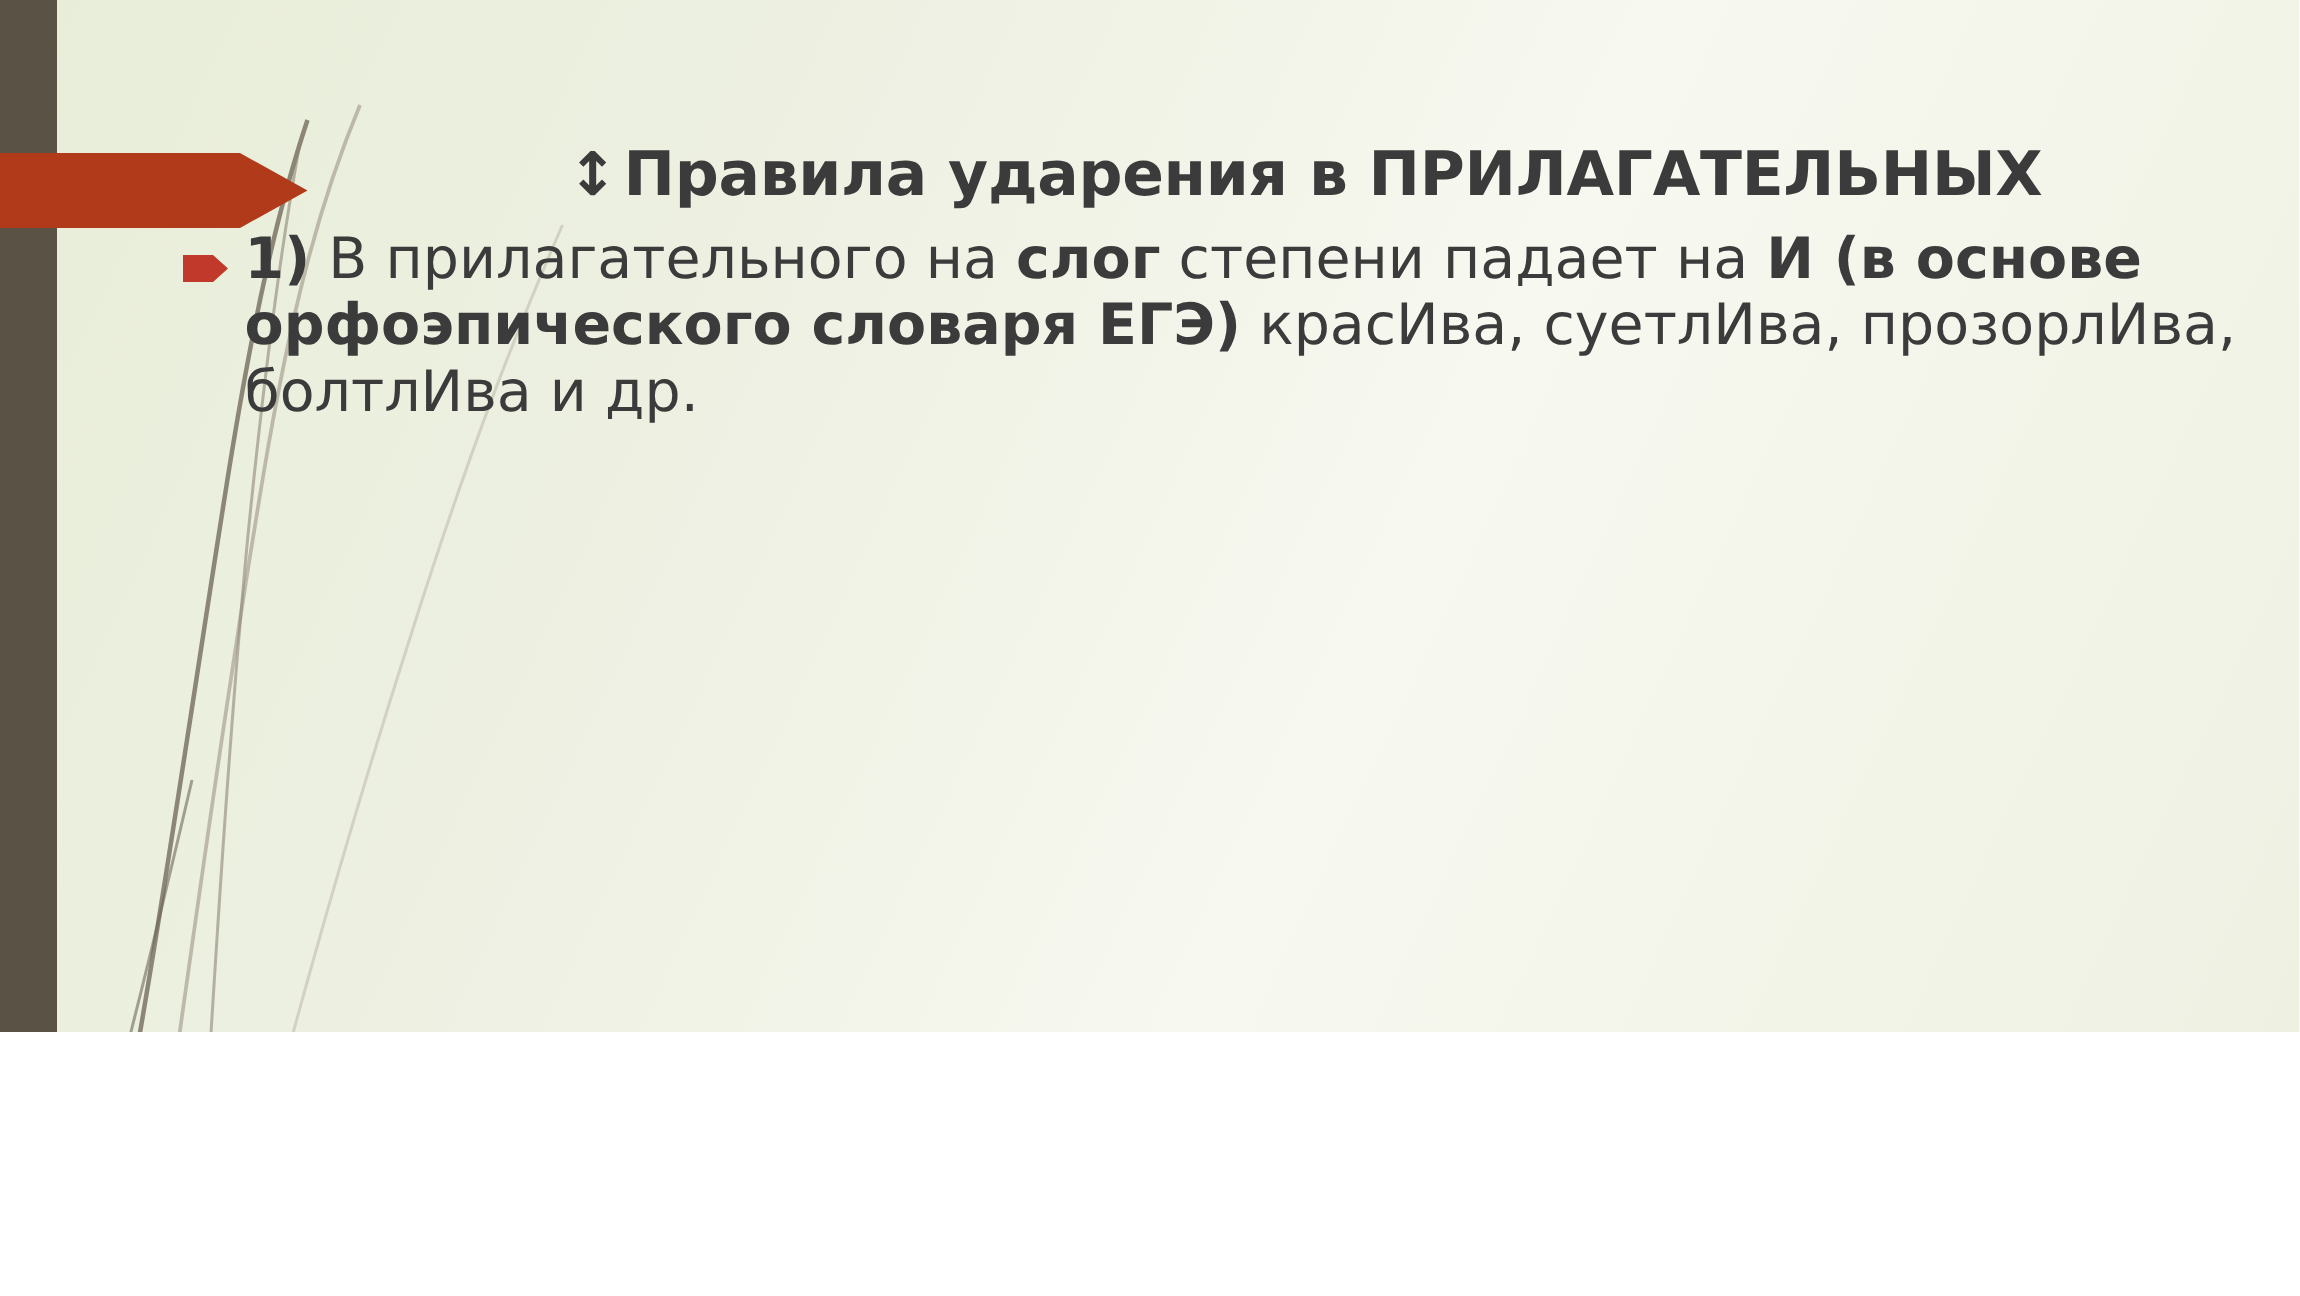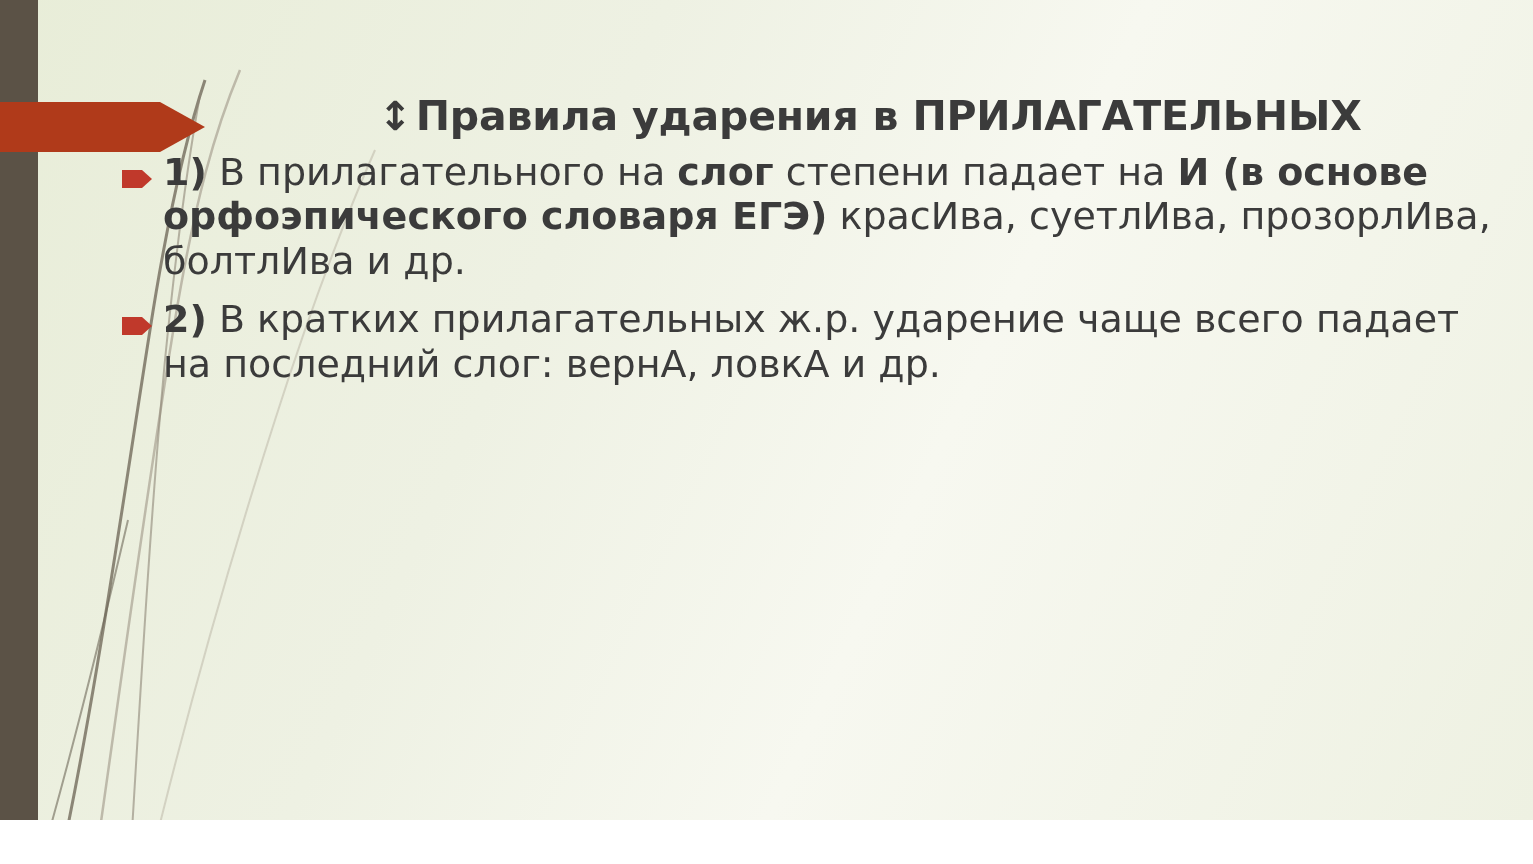--- a/index.html
+++ b/index.html
@@ -3,21 +3,21 @@
 <meta charset="utf-8">
 <style>
   html, body {
     margin: 0;
     padding: 0;
     background: #ffffff;
   }
   .slide {
     position: relative;
     width: 1533px;
-    height: 820px;
+    height: 688px;
     overflow: hidden;
     background: linear-gradient(115deg, #e8edd8 0%, #eef1e3 35%, #f7f8f0 60%, #eef1e2 100%);
     font-family: "DejaVu Sans", sans-serif;
   }
   
   .left-band {
     position: absolute;
     left: 0;
     top: 0;
     width: 38px;
@@ -118,27 +118,17 @@
       <span class="bullet-marker">
         <svg width="30" height="22" viewBox="0 0 30 22">
             <polygon points="0,2 20,2 30,11 20,20 0,20" fill="#c0392b"></polygon>
           </svg>
       </span>
       <div class="bullet-text">
         <b>1)</b><span> В прилагательного на </span><b>слог</b><span> степени падает на </span><b>И (в основе орфоэпического словаря ЕГЭ)</b><span> красИва, суетлИва, прозорлИва, болтлИва и др.</span>
       </div>
     </div>
 
-    <div class="bullet-row b2">
-      <span class="bullet-marker">
-        <svg width="30" height="22" viewBox="0 0 30 22">
-            <polygon points="0,2 20,2 30,11 20,20 0,20" fill="#c0392b"></polygon>
-          </svg>
-      </span>
-      <div class="bullet-text">
-        <b>2)</b><span> В кратких прилагательных ж.р. ударение чаще всего падает на последний слог: вернА, ловкА и др.</span>
-      </div>
-    </div>
 
 
 
   </div>
 </div>
 
 </body></html>

